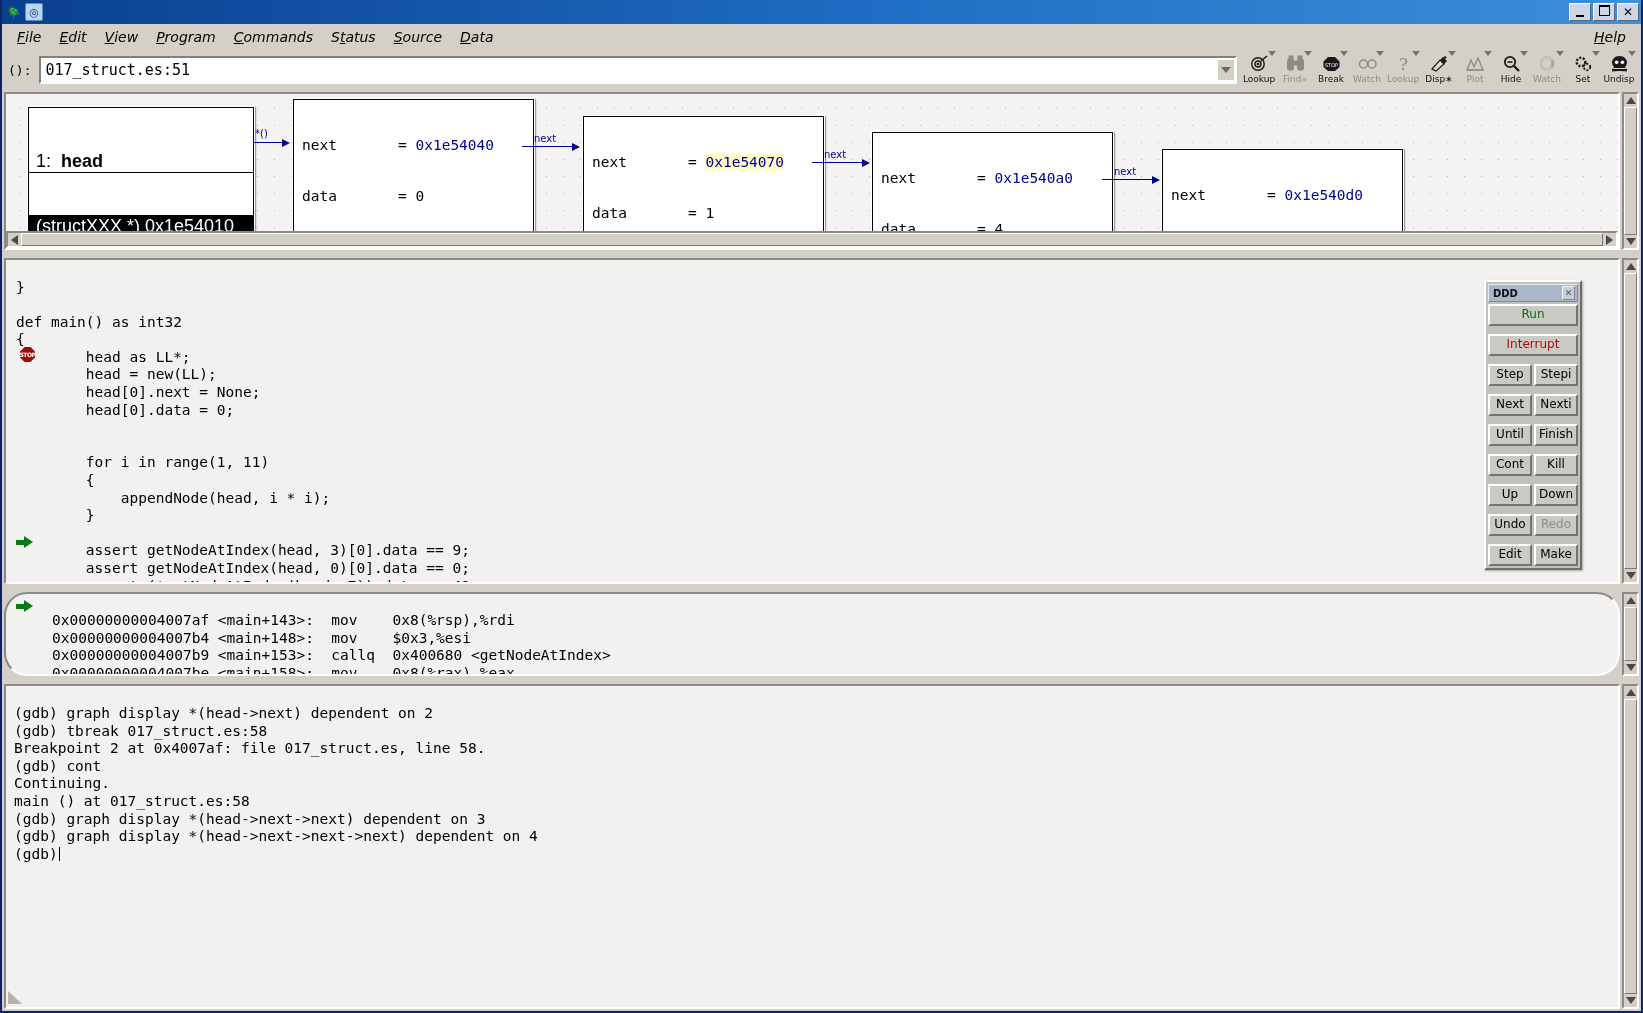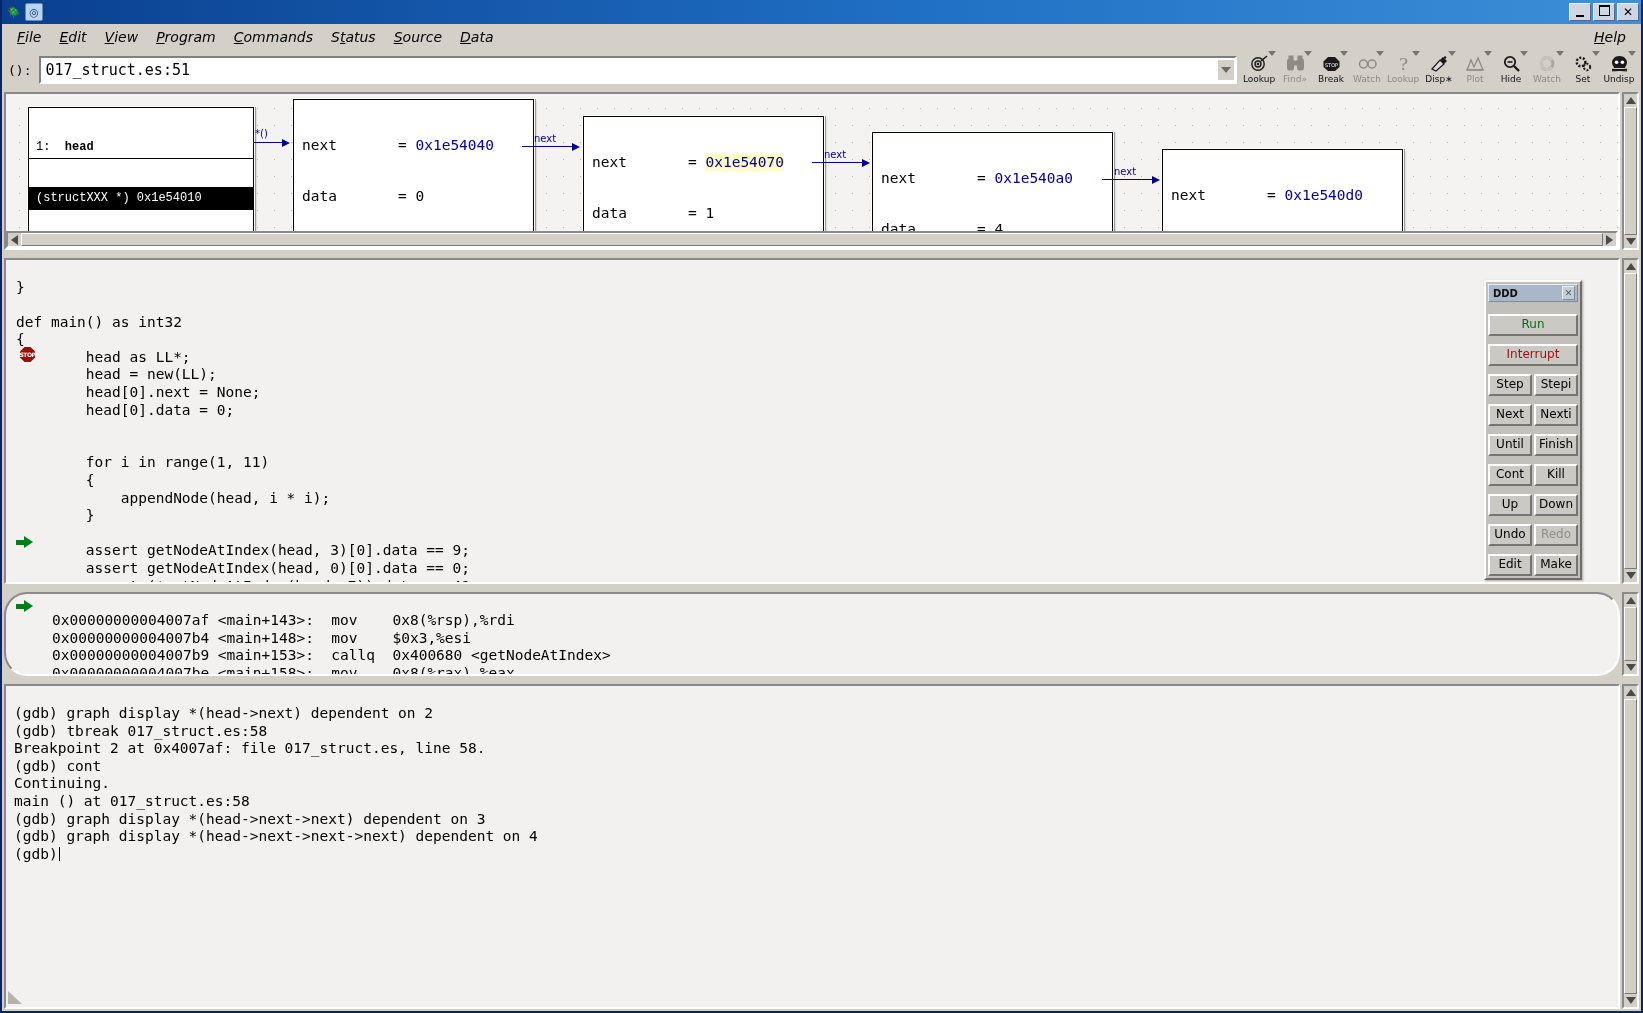--- a/index.html
+++ b/index.html
@@ -226,22 +226,22 @@
   .val-ptr { color: #00008f; }
   .val-num { color: #000; }
   .val-hl { background: #fdfbc8; }
 
   
   .headnode {
     position: absolute;
     background: #fff;
     border: 1px solid #000;
     box-shadow: 0 0 0 1px #fff, 1px 1px 0 1px #9b9b9b, 2px 2px 2px rgba(0,0,0,.25);
-    font-family: Liberation Mono, monospace;
-    font-size: 12px;
+    font-family: Liberation Sans, sans-serif;
+    font-size: 18px;
     color: #000;
     white-space: pre;
   }
   .headnode .hn-title {
     padding: 2px 6px 2px 7px;
     border-bottom: 1px solid #000;
     line-height: 18px;
   }
   .headnode .hn-title b { font-weight: bold; }
   .headnode .hn-val {
@@ -345,21 +345,21 @@
     padding: 2px;
     width: 98px;
     box-sizing: border-box;
     box-shadow: 1px 1px 2px rgba(0,0,0,.3);
   }
   .dddtool .dt-title {
     height: 16px;
     background: #a9b7c9;
     display: flex; align-items: center;
     padding: 0 2px;
-    margin-bottom: 12px;
+    margin-bottom: 2px;
     border: 1px solid;
     border-color: #e6ecf3 #7d8a99 #7d8a99 #e6ecf3;
     gap: 44px;
   }
   .dddtool .dt-title span {
     font-size: 10px; font-weight: bold; color: #111;
     font-family: "DejaVu Sans", sans-serif;
     padding-left: 2px;
   }
   .dt-close {

